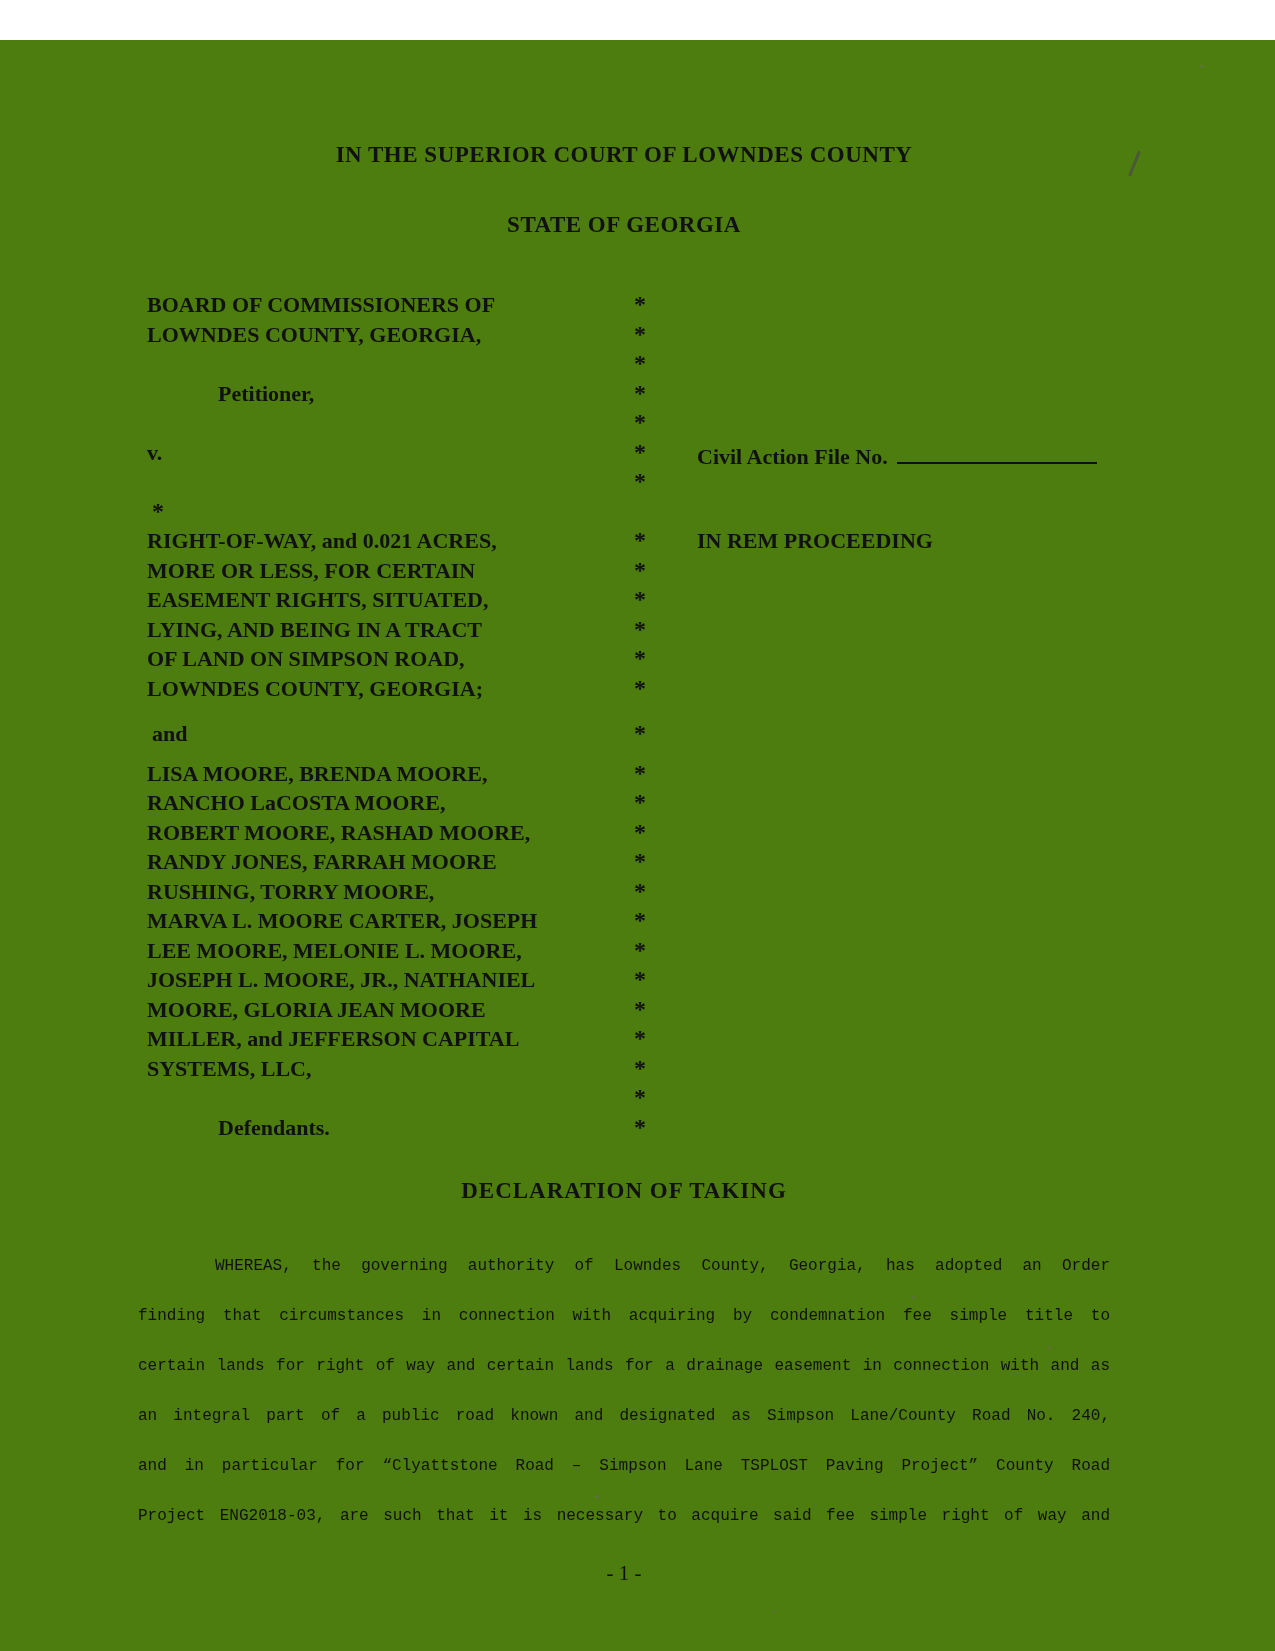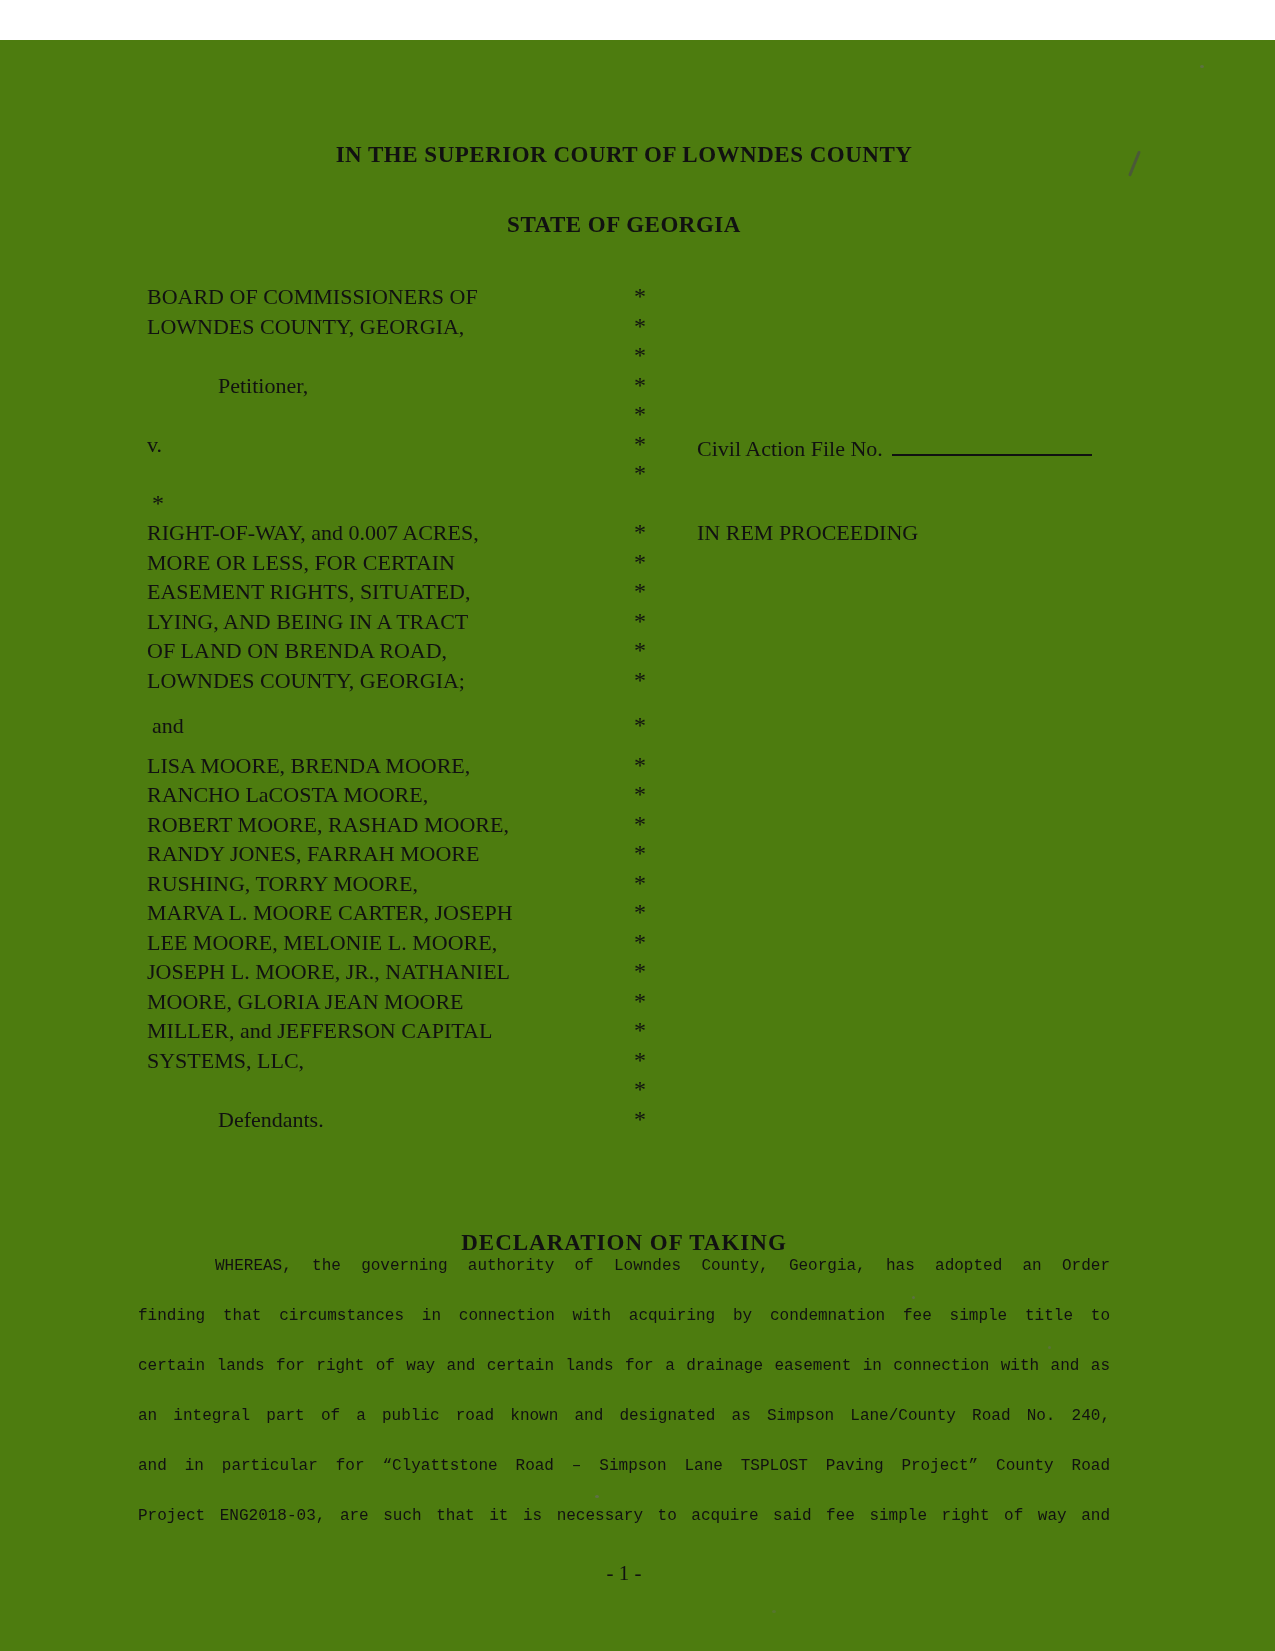--- a/index.html
+++ b/index.html
@@ -28,24 +28,24 @@
     font-size: 23px;
     letter-spacing: 0.5px;
     line-height: 30px;
     white-space: nowrap;
   }
   #hdr-court { top: 100px; }
   #hdr-state { top: 170px; }
 
   .caption {
     position: absolute;
-    top: 242px;
+    top: 250px;
     left: 0;
     width: 100%;
-    font-weight: normal;
+    font-weight: bold;
     font-size: 22px;
   }
   .cap-row { display: flex; height: 29.5px; line-height: 29.5px; }
   .cap-row.sp-before-and { margin-top: 16px; }
   .cap-row.sp-after-and  { margin-top: 10px; }
   .cap-left  { width: 482px; padding-left: 9px; white-space: nowrap; box-sizing: border-box; }
   .cap-left.indent-party { padding-left: 80px; }
   .cap-left.indent-and   { padding-left: 14px; }
   .cap-star  { width: 40px; text-align: center; font-size: 24px; }
   .cap-right { flex: 1; padding-left: 37px; white-space: nowrap; box-sizing: border-box; }
@@ -53,21 +53,21 @@
     display: inline-block;
     width: 200px;
     height: 24px;
     border-bottom: 2.5px solid #111;
     margin-left: 9px;
     vertical-align: baseline;
   }
 
   .section-heading {
     position: absolute;
-    top: 1188px;
+    top: 1136px;
     width: 100%;
     text-align: center;
     font-weight: bold;
     font-size: 23px;
     letter-spacing: 1px;
     line-height: 30px;
   }
 
   .paragraph {
     position: absolute;
@@ -157,41 +157,41 @@
         <div class="cap-row">
           <div class="cap-left"></div>
           <div class="cap-star">*</div>
           <div class="cap-right"></div>
         </div>
         <div class="cap-row">
           <div class="cap-star">*</div>
           <div class="cap-right"></div>
         </div>
         <div class="cap-row">
-          <div class="cap-left">RIGHT-OF-WAY, and 0.007 ACRES,</div>
+          <div class="cap-left">RIGHT-OF-WAY, and 0.021 ACRES,</div>
           <div class="cap-star">*</div>
           <div class="cap-right">IN REM PROCEEDING</div>
         </div>
         <div class="cap-row">
           <div class="cap-left">MORE OR LESS, FOR CERTAIN</div>
           <div class="cap-star">*</div>
           <div class="cap-right"></div>
         </div>
         <div class="cap-row">
           <div class="cap-left">EASEMENT RIGHTS, SITUATED,</div>
           <div class="cap-star">*</div>
           <div class="cap-right"></div>
         </div>
         <div class="cap-row">
           <div class="cap-left">LYING, AND BEING IN A TRACT</div>
           <div class="cap-star">*</div>
           <div class="cap-right"></div>
         </div>
         <div class="cap-row">
-          <div class="cap-left">OF LAND ON BRENDA ROAD,</div>
+          <div class="cap-left">OF LAND ON SIMPSON ROAD,</div>
           <div class="cap-star">*</div>
           <div class="cap-right"></div>
         </div>
         <div class="cap-row">
           <div class="cap-left">LOWNDES COUNTY, GEORGIA;</div>
           <div class="cap-star">*</div>
           <div class="cap-right"></div>
         </div>
         <div class="cap-row sp-before-and">
           <div class="cap-left indent-and">and</div>

